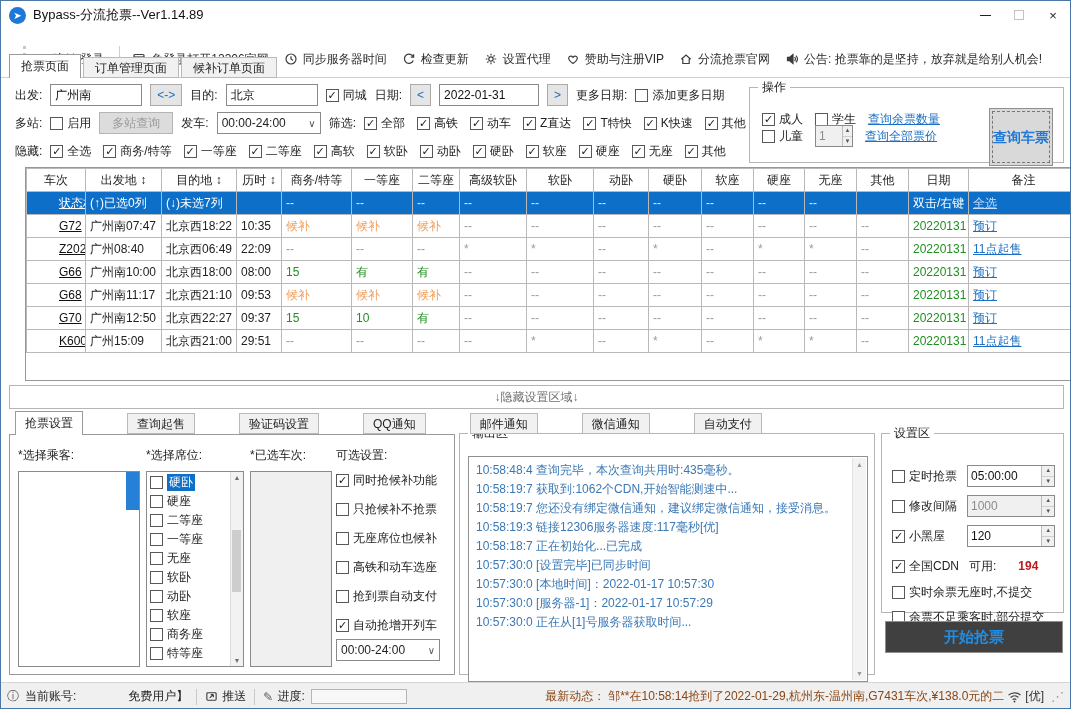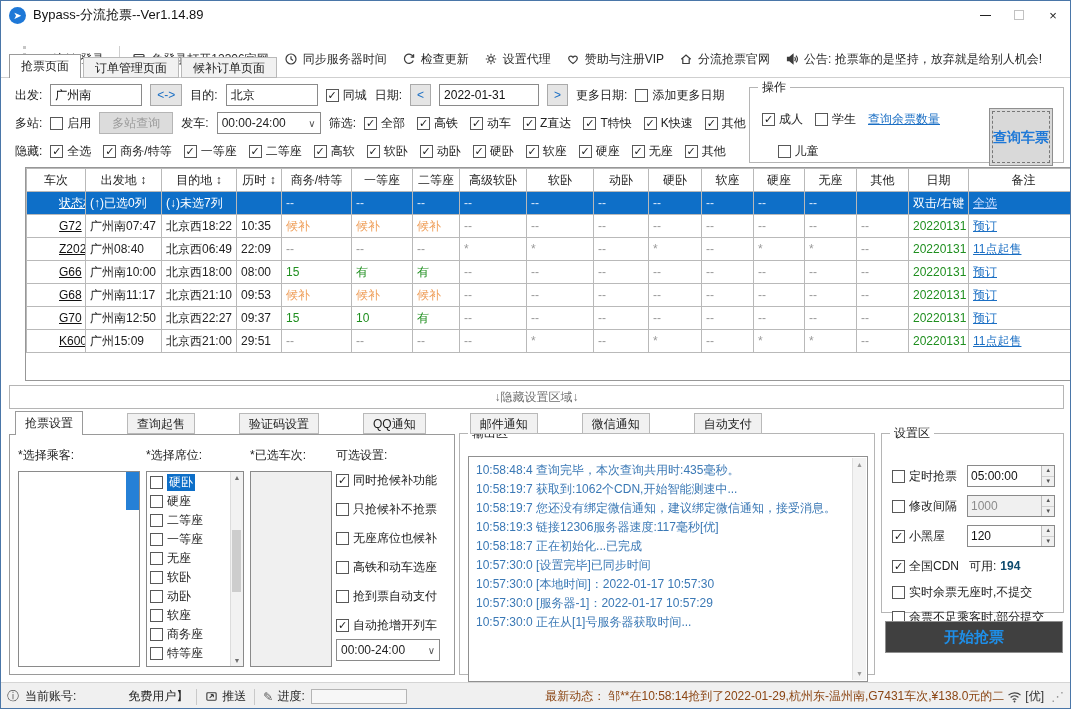--- a/index.html
+++ b/index.html
@@ -39,21 +39,21 @@
   .select { height:22px; border:1px solid #8a8a8a; background:#fff; display:inline-flex; align-items:center; padding:0 4px; gap:6px; }
   .select .dd { color:#555; font-size:10px; margin-left:auto; }
   .ck { display:inline-flex; align-items:center; gap:4px; white-space:nowrap; }
   .cb { width:13px; height:13px; border:1px solid #585858; background:#fff; display:inline-flex; align-items:center; justify-content:center; font-size:11px; line-height:11px; color:#161616; flex:none; }
   .ckgroup { display:inline-flex; gap:12px; }
   
   fieldset { border:1px solid #b5b5b5; margin:0; padding:0; position:absolute; background:#fff; }
   legend { font-size:12px; padding:0 4px; margin-left:8px; color:#222; }
   #opsbox { left:748px; top:78px; width:315px; height:84px; }
   .opsrow { position:absolute; left:12px; display:flex; align-items:center; gap:12px; height:22px; }
-  #opsrow1 { top:12px; } #opsrow2 { top:47px;flex-direction:column; }
+  #opsrow1 { top:12px; } #opsrow2 { top:29px; }
   a.link { color:#1b6fc4; text-decoration:underline; cursor:pointer; }
   #queryBtn { position:absolute; right:10px; top:12px; width:64px; height:58px; background:#d9d9d9; border:1px solid #8f8f8f; outline:1px dashed #777; outline-offset:-4px; color:#1e78d7; font-weight:bold; font-size:14px; text-align:center; line-height:18px; display:flex; align-items:center; justify-content:center; }
   
   .spin { display:inline-flex; height:22px; border:1px solid #8a8a8a; background:#fff; }
   .spin input { border:none; outline:none; height:100%; padding:0 3px; font-size:12px; font-family:inherit; width:100%; background:transparent; color:#111; }
   .spin .arrows { width:15px; border-left:1px solid #bdbdbd; display:flex; flex-direction:column; }
   .spin .sb { flex:1; font-size:6px; line-height:9px; text-align:center; color:#555; background:#f0f0f0; border-bottom:1px solid #cfcfcf; }
   .spin .sb:last-child { border-bottom:none; }
   .spin.disabled { background:#f0f0f0; } .spin.disabled input { color:#8c8c8c; }
   
@@ -93,21 +93,21 @@
   
   #outbox { left:458px; top:424px; width:416px; height:250px; }
   #logbox { position:absolute; left:8px; top:14px; width:400px; height:226px; border:1px solid #909090; background:#fff; padding:4px 18px 4px 7px; overflow:hidden; }
   .logline { color:#3a78b5; line-height:19px; white-space:nowrap; }
   #logScroll { position:absolute; right:1px; top:1px; bottom:1px; width:14px; background:#f3f3f3; border-left:1px solid #e0e0e0; display:flex; flex-direction:column; justify-content:space-between; align-items:center; font-size:7px; color:#9a9a9a; padding:3px 0; }
   
   #setbox { left:880px; top:424px; width:183px; height:188px; }
   .srow { position:absolute; left:10px; right:8px; height:24px; display:flex; align-items:center; }
   .srow .spin { margin-left:auto; width:88px; }
   #cdnrow .avail-label { margin-left:10px; }
-  #cdnrow .avail-val { color:#0c4a6e; font-weight:bold; margin-left:4px; }
+  #cdnrow .avail-val { color:#b91c1c; font-weight:bold; margin-left:22px; }
   #startBtn { position:absolute; left:884px; top:620px; width:178px; height:32px; background:#404040; border:1px solid #8f8f8f; color:#1e8ee8; font-weight:bold; font-size:15px; display:flex; align-items:center; justify-content:center; }
   
   #statusbar { position:absolute; left:0; top:681px; width:100%; height:28px; background:#f0f0f0; border-top:1px solid #d5d5d5; display:flex; align-items:center; padding:0 6px; }
   .vsep { width:1px; height:16px; background:#c9c9c9; margin:0 8px; }
   #accountVal { margin-left:52px; }
   #progbar { width:96px; height:15px; border:1px solid #b5b5b5; background:#f7f7f7; margin-left:6px; }
   #newsWrap { margin-left:auto; display:flex; align-items:center; gap:3px; color:#8b4513; white-space:nowrap; }
   #signal { color:#333; }
   #grip { color:#999; font-size:13px; margin-left:4px; }
   .ico { color:#555; }

